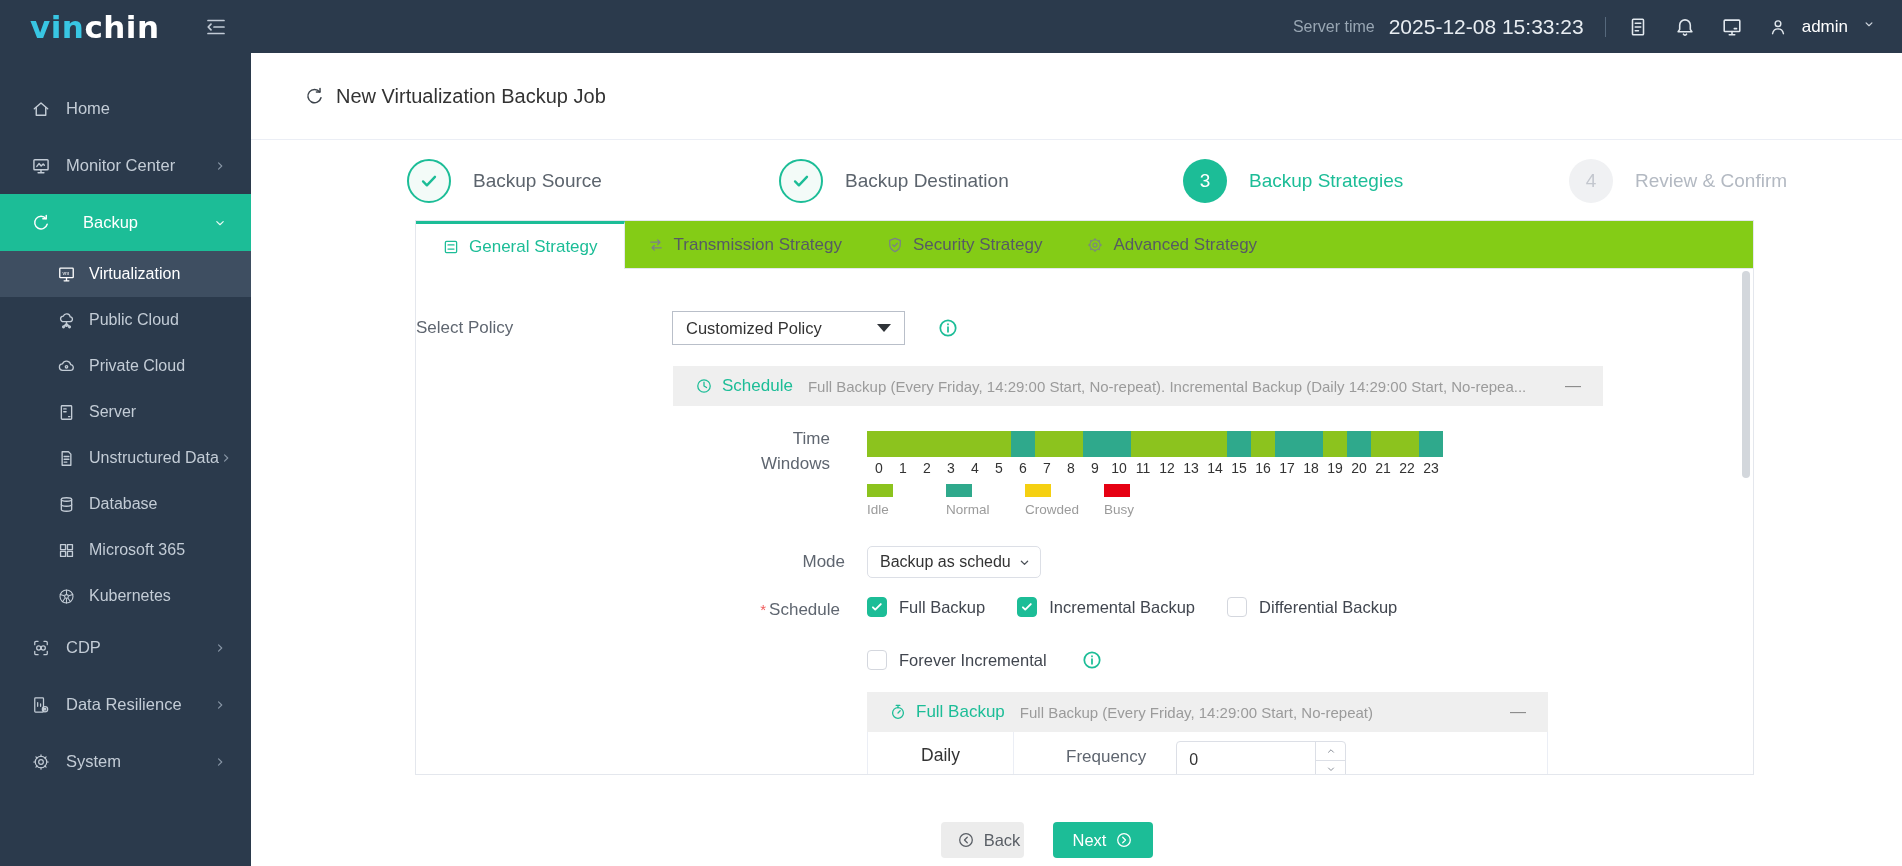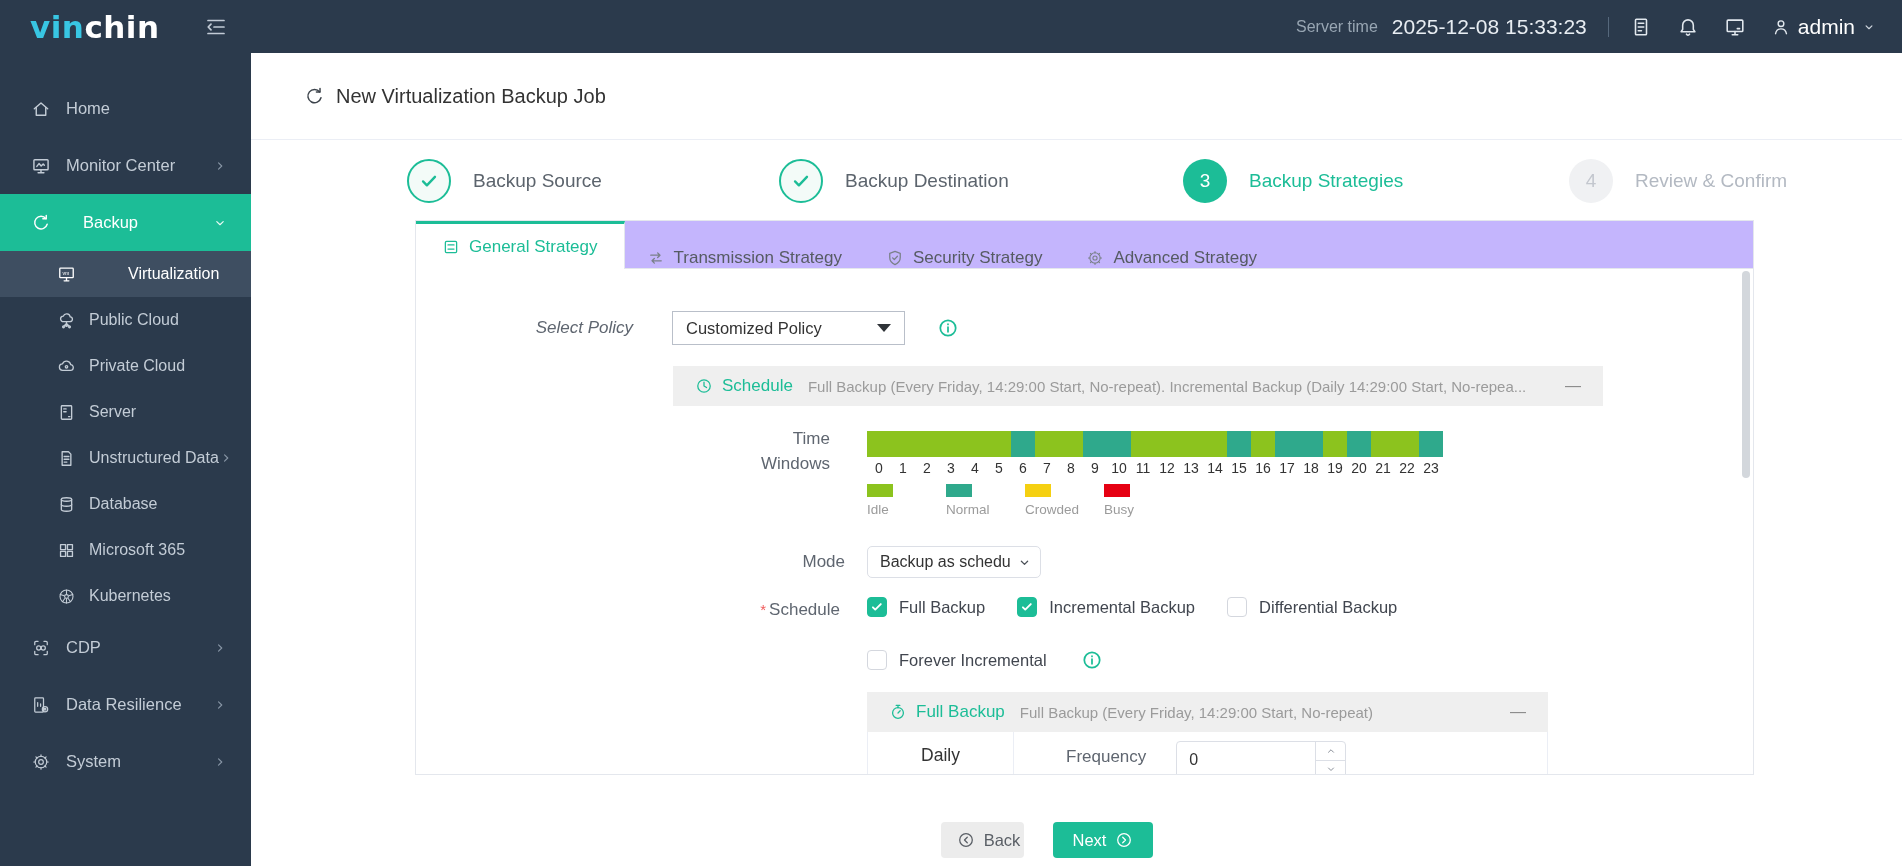--- a/index.html
+++ b/index.html
@@ -11,35 +11,35 @@
   
   .topbar { position:absolute; left:0; top:0; width:1902px; height:53px; background:#2b3a4c; display:flex; align-items:center; color:#dfe5ec; z-index:5; }
   .logo { margin-left:30px; font-size:31px; font-weight:bold; letter-spacing:.5px; font-family:"DejaVu Sans",sans-serif; }
   .logo-a { color:#38c6e3; } .logo-b { color:#ffffff; }
   .fold { margin-left:44px; width:24px; height:24px; color:#c2cbd6; cursor:pointer; }
   .topbar-right { margin-left:auto; display:flex; align-items:center; margin-right:26px; }
   .st-label { color:#98a6b3; font-size:16px; margin-right:14px; }
   .st-value { color:#e8edf2; font-size:21px; }
   .tb-divider { width:1px; height:20px; background:#56687c; margin:0 21px; }
   .tb-icon { width:22px; height:22px; color:#e2e8ee; margin-right:25px; position:relative; cursor:pointer; }
-  .admin { display:flex; align-items:center; gap:7px; color:#fff; font-size:21px; cursor:pointer; }
+  .admin { display:flex; gap:14px; color:#fff; font-size:17px; cursor:pointer; }
   .admin .tb-icon { margin-right:0; }
   .admin .sm { width:14px; height:14px; color:#cfd6de; }
 
   
   .sidebar { position:absolute; left:0; top:53px; width:251px; height:813px; background:#2b3a4c; padding-top:27px; overflow:hidden; z-index:4; }
   .side-item { height:57px; display:flex; align-items:center; padding:0 24px 0 31px; color:#c3ccd6; font-size:16.5px; cursor:pointer; }
   .side-item .s-icon { width:20px; height:20px; margin-right:15px; flex:none; }
   .side-item .s-label { flex:1; white-space:nowrap; }
   .side-item .s-chev { width:14px; height:14px; color:#8795a5; flex:none; }
   .side-item.sub { height:46px; padding-left:57px; font-size:16px; }
   .side-item.sub .s-icon { width:19px; height:19px; margin-right:13px; }
   .side-item.active { background:#1cbd97; color:#fff;gap:17px; }
   .side-item.active .s-chev { color:#eafaf5; }
-  .side-item.selected { background:#3e4e61; color:#fff;gap:39px; }
+  .side-item.selected { background:#3e4e61; color:#fff; }
 
   
   .main { position:absolute; left:251px; top:53px; width:1881px; height:813px; background:#fff; }
   .page-header { height:87px; border-bottom:1px solid #ebeef5; display:flex; align-items:center; padding-left:53px; gap:11px; }
   .refresh-ic { width:21px; height:21px; color:#3c434b; cursor:pointer; }
   .page-title { font-size:20px; color:#333; }
 
   
   .steps { position:absolute; left:16px; top:88px; width:100%; height:79px; }
   .step { position:absolute; top:50%; transform:translateY(-50%); display:flex; align-items:center; gap:22px; }
@@ -49,33 +49,33 @@
   .step.done .circ { border:2px solid #1cbd97; background:#f3fbf8; color:#1cbd97; }
   .step.done .circ .ic { width:22px; height:22px; }
   .step.active .circ { background:#1cbd97; color:#fff; }
   .step.pending .circ { background:#f0f1f3; color:#c3c7ce; }
   .slabel { font-size:19px; color:#5c646d; white-space:nowrap; }
   .step.active .slabel { color:#1cbd97; }
   .step.pending .slabel { color:#b3b9c2; }
 
   
   .card { position:absolute; left:164px; top:167px; width:1339px; height:555px; border:1px solid #e4e7ed; background:#fff; }
-  .tabs { height:48px; background:#c4b5fd; border-bottom:1px solid #e4e7ed; display:flex;align-items:flex-end; }
+  .tabs { height:48px; background:#84cc16; border-bottom:1px solid #e4e7ed; display:flex; }
   .tab { display:flex; align-items:center; gap:9px; padding:0 22px; font-size:17px; color:#565b63; cursor:pointer; white-space:nowrap; }
   .tab .t-icon { width:18px; height:18px; color:#7a8089; }
   .tab.active { position:relative; z-index:1; margin-bottom:-1px; height:48px; background:#fff; border-top:3px solid #1cbd97; border-right:1px solid #e4e7ed; color:#1cbd97; padding:0 26px; }
   .tab.active .t-icon { color:#1cbd97; }
 
   .form-body { position:absolute; left:0; top:48px; right:0; bottom:0; background:#fff; overflow:hidden; }
   .scroll-thumb { position:absolute; right:3px; top:2px; width:8px; height:207px; border-radius:4px; background:#d3d7dc; cursor:pointer; }
 
   .f-label { font-size:17px; color:#5f6670; }
 
   
-  .policy-label { position:absolute; left:0; top:42px; width:217px; text-align:right; line-height:34px;font-style:italic; }
+  .policy-label { position:absolute; left:0; top:42px; width:217px; text-align:left; line-height:34px; }
   .policy-select { position:absolute; left:256px; top:42px; width:233px; height:34px; border:1px solid #b9bfc9; background:#fff; display:flex; align-items:center; padding:0 13px; font-size:16.5px; color:#333; cursor:pointer; }
   .caret-solid { margin-left:auto; width:0; height:0; border-left:7px solid transparent; border-right:7px solid transparent; border-top:8px solid #2f3338; }
   .policy-info { position:absolute; left:521px; top:48px; width:22px; height:22px; color:#1cbd97; cursor:pointer; }
 
   
   .sched-panel { position:absolute; left:257px; top:97px; width:930px; height:410px; }
   .panel-head { height:40px; background:#efefef; display:flex; align-items:center; padding:0 22px; gap:9px; }
   .p-icon { width:18px; height:18px; color:#1cbd97; flex:none; }
   .panel-title { font-size:17px; color:#1cbd97; white-space:nowrap; }
   .panel-sum { font-size:15px; color:#9b9b9b; margin-left:6px; flex:1; white-space:nowrap; overflow:hidden; }

